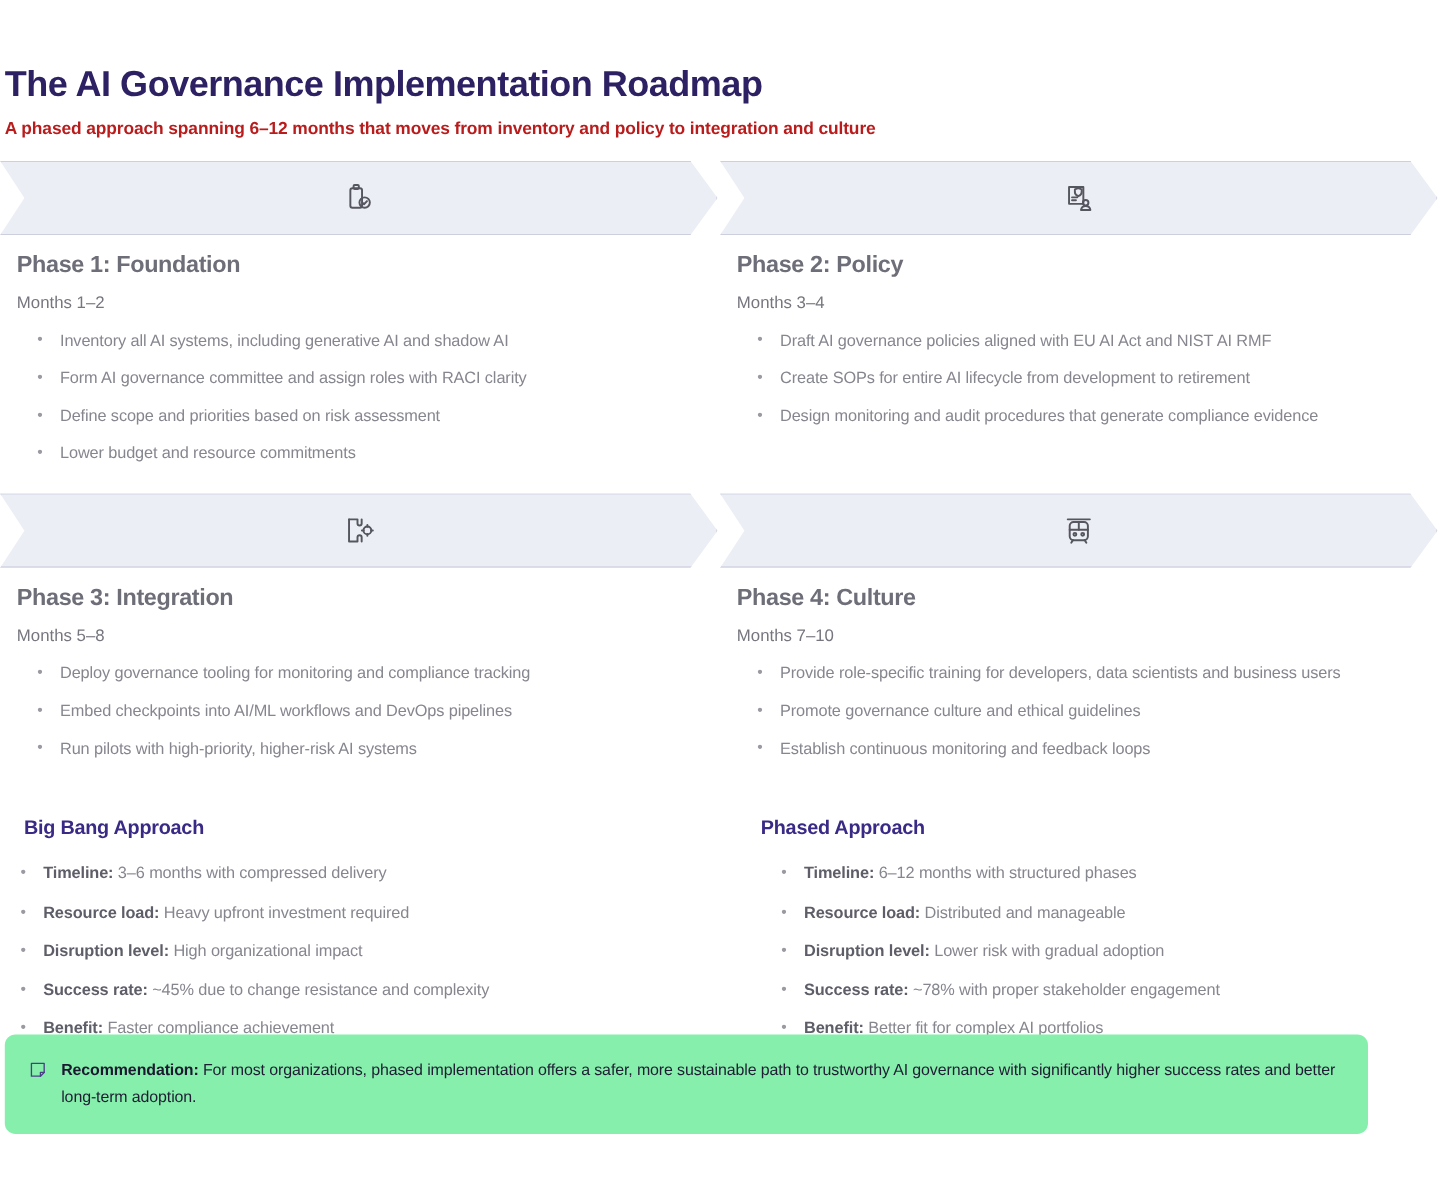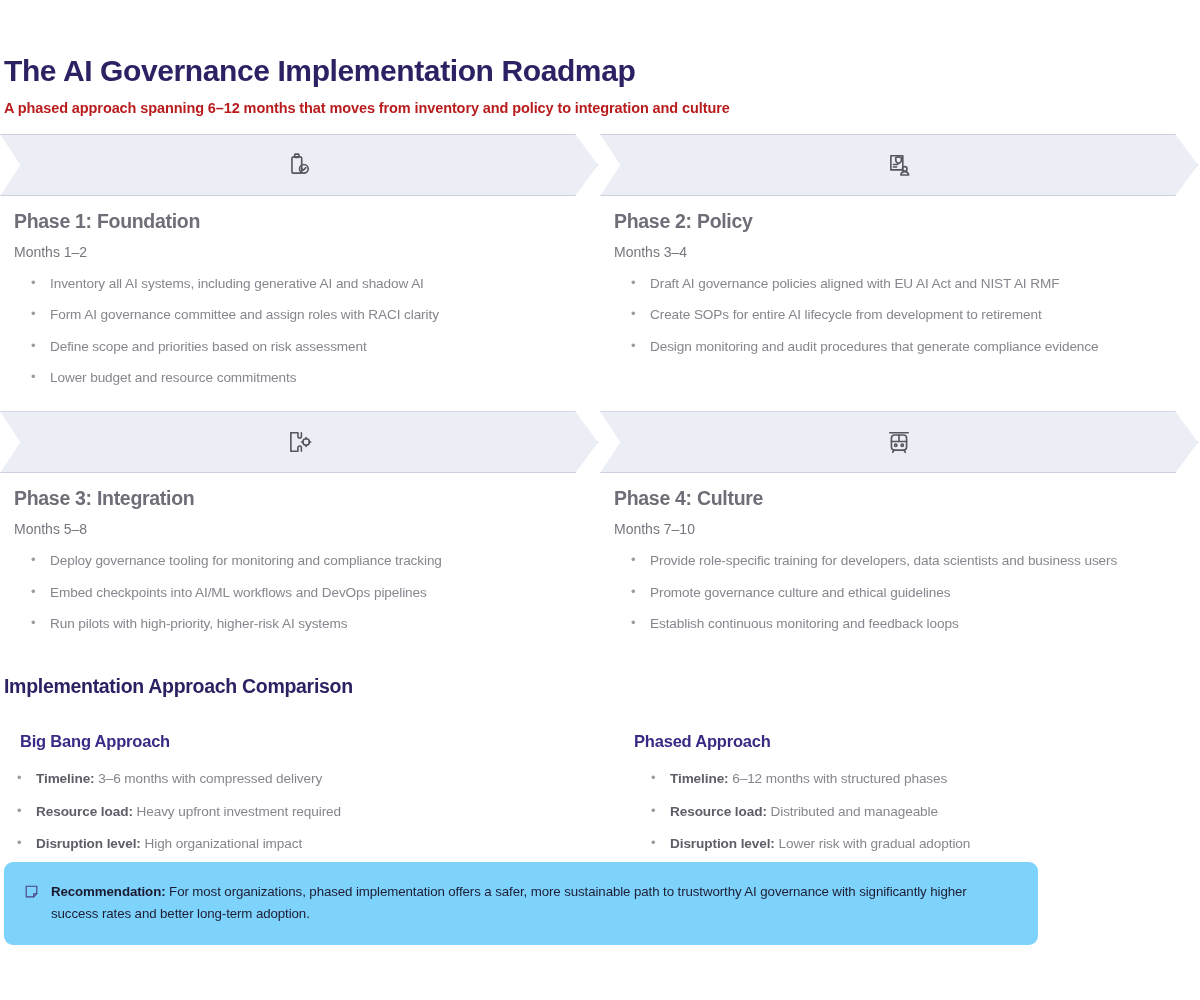--- a/index.html
+++ b/index.html
@@ -151,23 +151,23 @@
     font-size: 13px;
   }
   .compare-col.right ul.kv li::before { left: 34px; }
   ul.kv li b { color: #5e5e68; font-weight: bold; }
 
   
   .callout {
     position: absolute;
     left: 4px;
     top: 862px;
-    width: 1034px;
+    width: 1136px;
     min-height: 78px;
-    background: #7dd3fc;
+    background: #86efac;
     border-radius: 9px;
     padding: 19px 22px 20px 20px;
     display: flex;
     gap: 12px;
   }
   .callout .note-icon {
     flex: 0 0 auto;
     width: 15px; height: 15px;
     margin-top: 3px;
     color: #4a3f86;
@@ -281,21 +281,20 @@
         <ul class="bullets">
           <li>Provide role-specific training for developers, data scientists and business users</li>
           <li>Promote governance culture and ethical guidelines</li>
           <li>Establish continuous monitoring and feedback loops</li>
         </ul>
       </div>
     </div>
 
   </div>
 
-  <h2 class="section-title">Implementation Approach Comparison</h2>
 
   <div class="compare-grid">
 
     <div class="compare-col left">
       <div class="approach-title">Big Bang Approach</div>
       <ul class="kv">
         <li><b>Timeline:</b> <span>3–6 months with compressed delivery</span></li>
         <li><b>Resource load:</b> <span>Heavy upfront investment required</span></li>
         <li><b>Disruption level:</b> <span>High organizational impact</span></li>
         <li><b>Success rate:</b> <span>~45% due to change resistance and complexity</span></li>

